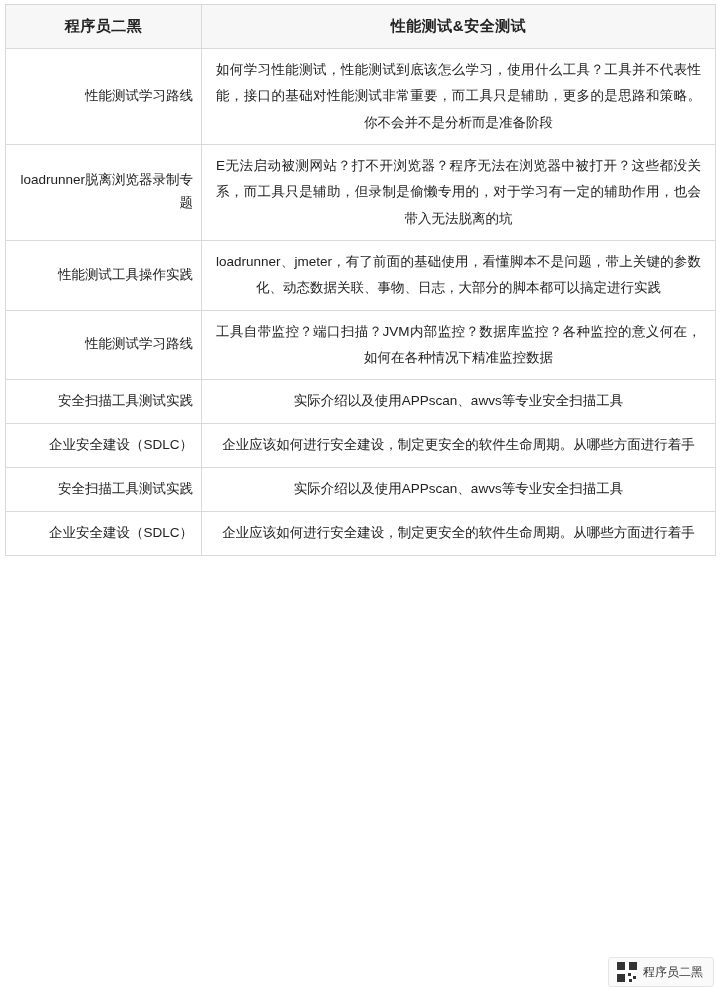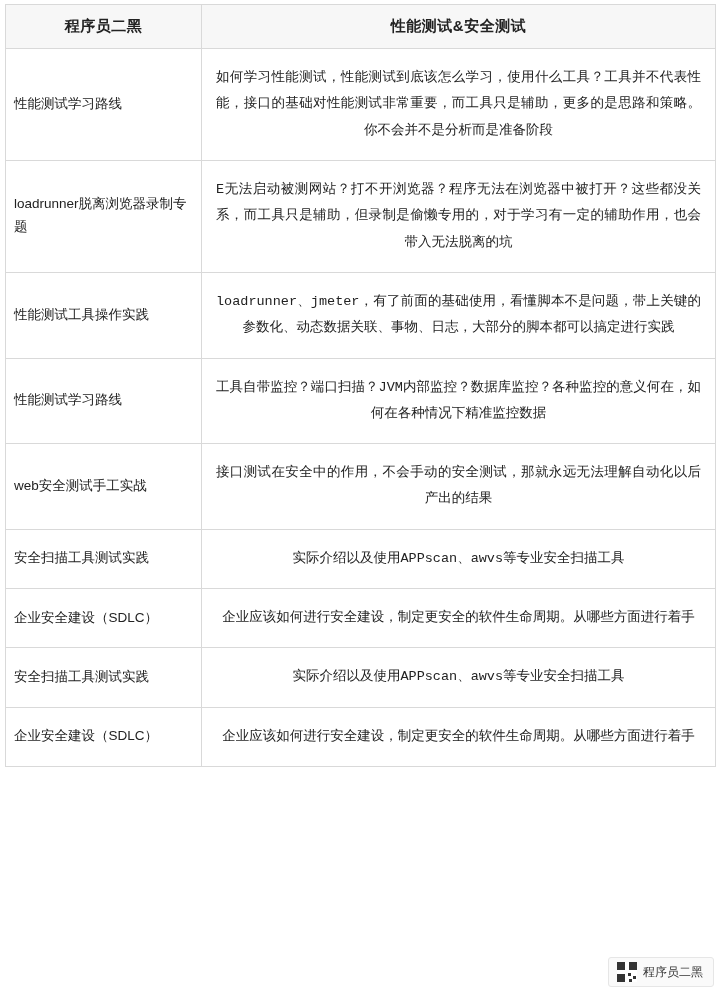--- a/index.html
+++ b/index.html
@@ -39,34 +39,33 @@
     text-align: center;
     font-size: 15px;
     padding: 12px 6px;
     color: #222222;
     letter-spacing: 0.5px;
   }
   col.col-topic { width: 196px; }
   col.col-desc  { width: 514px; }
 
   td.topic-cell {
-    text-align: left;
+    text-align: right;
     font-size: 13.5px;
     line-height: 1.7;
     padding: 10px 8px;
     color: #222222;
   }
   td.desc-cell {
     text-align: justify;
     text-align-last: center;
     font-size: 13.5px;
     line-height: 1.95;
-    padding: 16px 14px;
+    padding: 8px 14px;
     color: #222222;
-    font-family: Liberation Mono, monospace;
   }
   td.desc-cell.center-only {
     text-align-last: center;
   }
   .footer {
     position: absolute;
     right: 6px;
     bottom: 6px;
     display: flex;
     align-items: center;
@@ -126,24 +125,20 @@
         </tr>
         <tr>
           <td class="topic-cell">性能测试工具操作实践</td>
           <td class="desc-cell">loadrunner、jmeter，有了前面的基础使用，看懂脚本不是问题，带上关键的参数化、动态数据关联、事物、日志，大部分的脚本都可以搞定进行实践</td>
         </tr>
         <tr>
           <td class="topic-cell">性能测试学习路线</td>
           <td class="desc-cell">工具自带监控？端口扫描？JVM内部监控？数据库监控？各种监控的意义何在，如何在各种情况下精准监控数据</td>
         </tr>
         <tr>
-          <td class="topic-cell">web安全测试手工实战</td>
-          <td class="desc-cell">接口测试在安全中的作用，不会手动的安全测试，那就永远无法理解自动化以后产出的结果</td>
-        </tr>
-        <tr>
           <td class="topic-cell">安全扫描工具测试实践</td>
           <td class="desc-cell center-only">实际介绍以及使用APPscan、awvs等专业安全扫描工具</td>
         </tr>
         <tr>
           <td class="topic-cell">企业安全建设（SDLC）</td>
           <td class="desc-cell">企业应该如何进行安全建设，制定更安全的软件生命周期。从哪些方面进行着手</td>
         </tr>
         <tr>
           <td class="topic-cell">安全扫描工具测试实践</td>
           <td class="desc-cell center-only">实际介绍以及使用APPscan、awvs等专业安全扫描工具</td>

